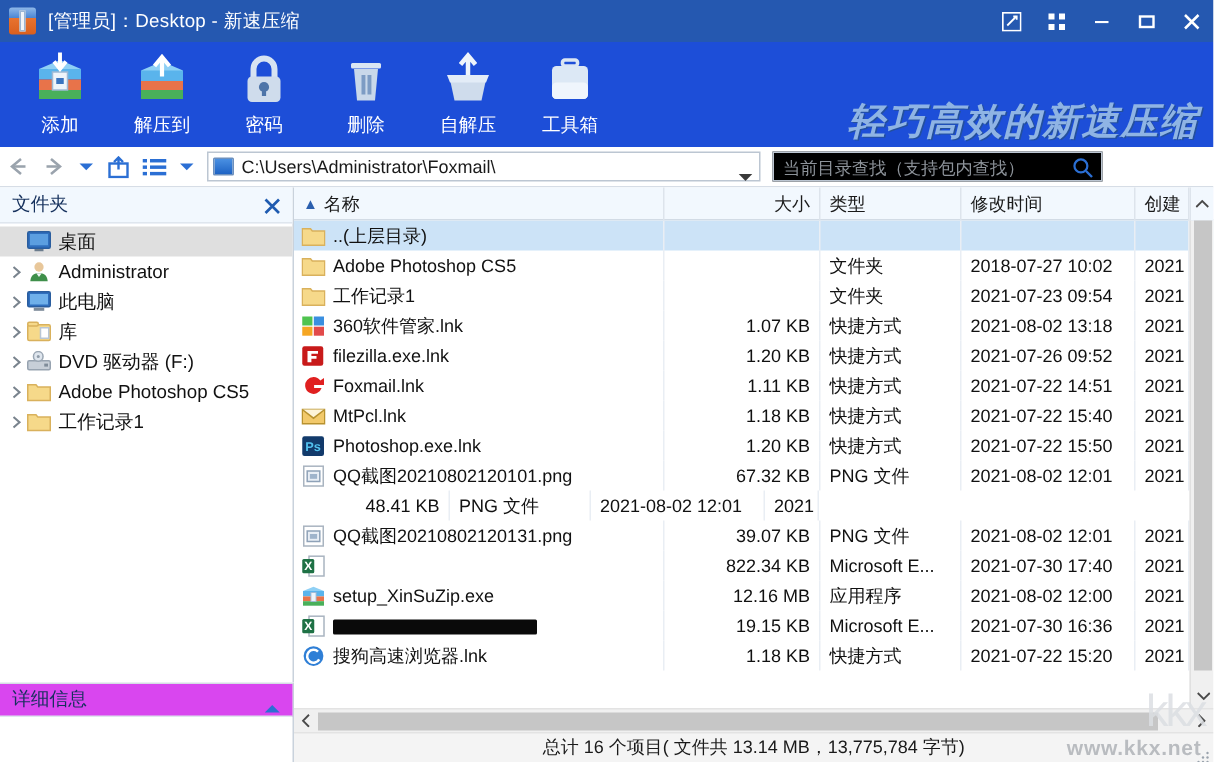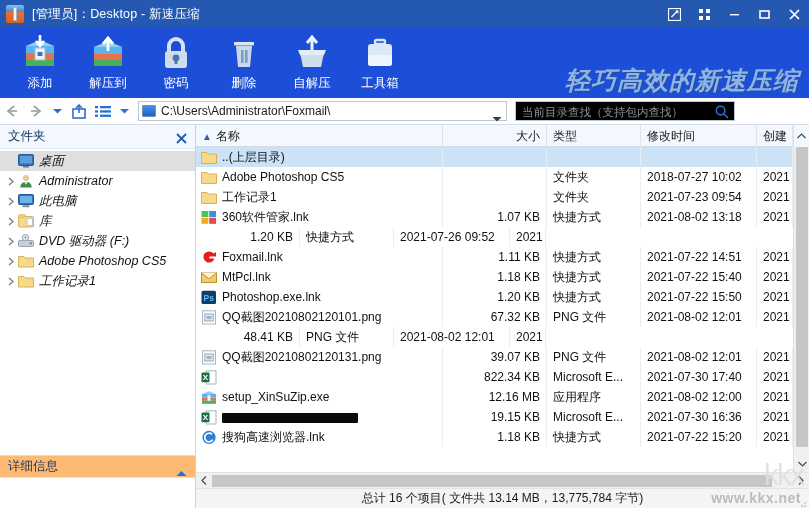--- a/index.html
+++ b/index.html
@@ -78,34 +78,34 @@
   .leftpanel {
     position: absolute; left: 0; top: 125px; width: 196px; height: 330px;
     background: #ffffff; border-right: 1px solid #c9d2dc;
   }
   .lp-head {
     height: 24px; background: #f2f8fe; border-bottom: 1px solid #dfe6ee;
     display: flex; align-items: center; position: relative;
   }
   .lp-title { font-size: 12.5px; color: #15305c; margin-left: 8px; }
   .lp-close { position: absolute; right: 8px; top: 5px; cursor: pointer; }
-  .tree { padding-top: 2px; font-style: italic; }
+  .tree { padding-top: 2px; }
   .tree-row {
     height: 20px; display: flex; align-items: center; padding-left: 4px; position: relative;
   }
   .tree-row.selected { background: #dfdfdf; }
   .tw { width: 14px; display: flex; align-items: center; justify-content: center; flex: none; }
   .tree-ico { width: 16px; height: 14px; flex: none; margin-right: 5px; position: relative; }
   .tree-label { font-size: 12.5px; color: #111; white-space: nowrap; }
 
   .detailpanel {
     position: absolute; left: 0; top: 455px; width: 196px; height: 53px;
     background: #fff; border-right: 1px solid #c9d2dc; border-top: 1px solid #d6dde6;
   }
-  .dp-head { height: 22px; background: #fdba74; border-bottom: 1px solid #dfe6ee;
+  .dp-head { height: 22px; background: #d946ef; border-bottom: 1px solid #dfe6ee;
     display: flex; align-items: center; position: relative; }
   .dp-title { font-size: 12.5px; color: #15305c; margin-left: 8px; }
   .dp-caret { position: absolute; right: 8px; top: 7px; }
 
   
   .listwrap {
     position: absolute; left: 196px; top: 125px; width: 613px; height: 347px;
     background: #ffffff;
   }
   .lhead {
@@ -565,20 +565,27 @@
               </svg></span>
           <span>360软件管家.lnk</span>
         </div>
         <div class="cell right" style="width:104px">1.07 KB</div>
         <div class="cell" style="width:94px">快捷方式</div>
         <div class="cell" style="width:116px">2021-08-02 13:18</div>
         <div class="cell" style="width:36px">2021</div>
       </div>
 
       <div class="row">
+        <div class="cell name" style="width:247px">
+          <span class="fico"><svg width="16" height="15" viewBox="0 0 16 15">
+                <rect x="0.5" y="0.8" width="14" height="13" rx="1.5" fill="#c81a1a"></rect>
+                <path d="M4 4 L11 4 L11 5.8 L6.6 5.8 L6.6 7.4 L10 7.4 L10 9.2 L6.6 9.2 L6.6 11.5 L4 11.5 Z" fill="#ffffff"></path>
+              </svg></span>
+          <span>filezilla.exe.lnk</span>
+        </div>
         <div class="cell right" style="width:104px">1.20 KB</div>
         <div class="cell" style="width:94px">快捷方式</div>
         <div class="cell" style="width:116px">2021-07-26 09:52</div>
         <div class="cell" style="width:36px">2021</div>
       </div>
 
       <div class="row">
         <div class="cell name" style="width:247px">
           <span class="fico"><svg width="16" height="15" viewBox="0 0 16 15">
                 <path d="M12.5 3.6 A5.6 5.6 0 1 0 13.4 8.6 L8.4 8.6 L8.4 6.6 L15 6.6 L15 2 Z" fill="#e02020"></path>

